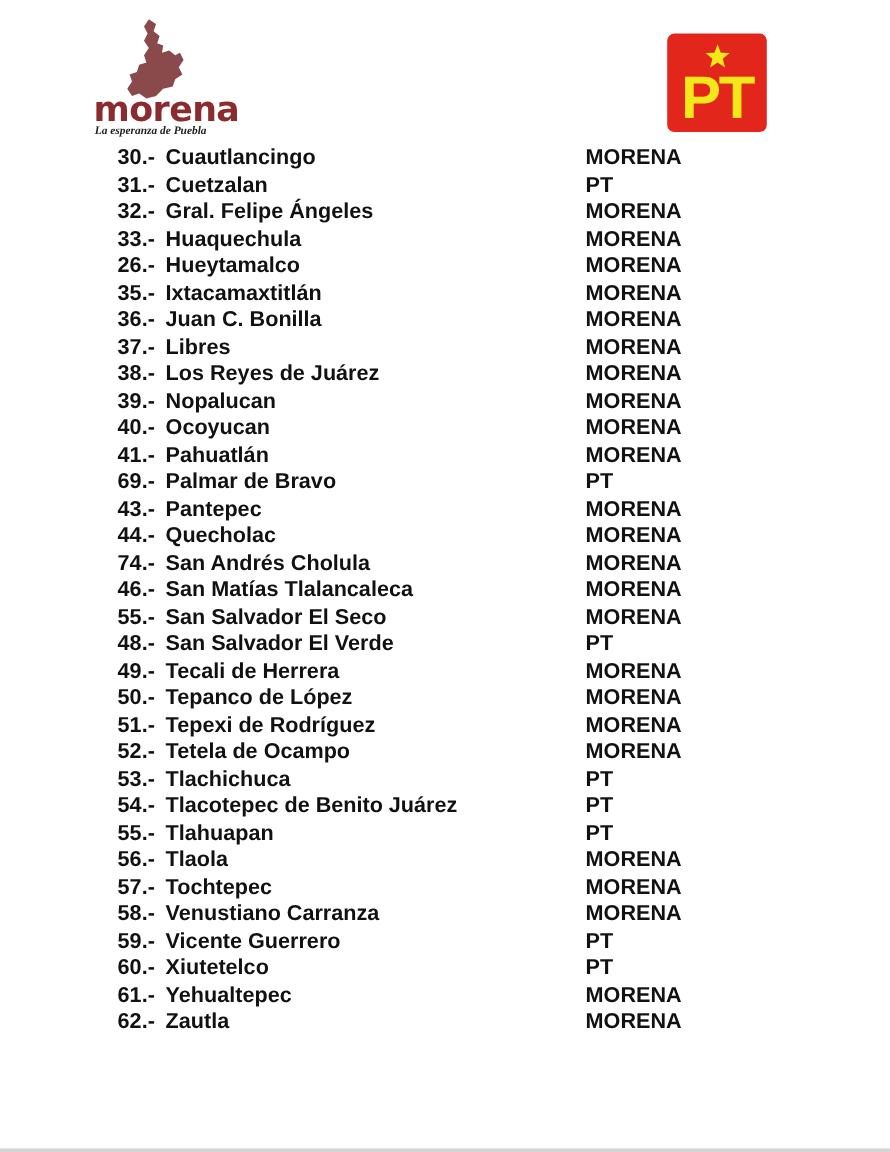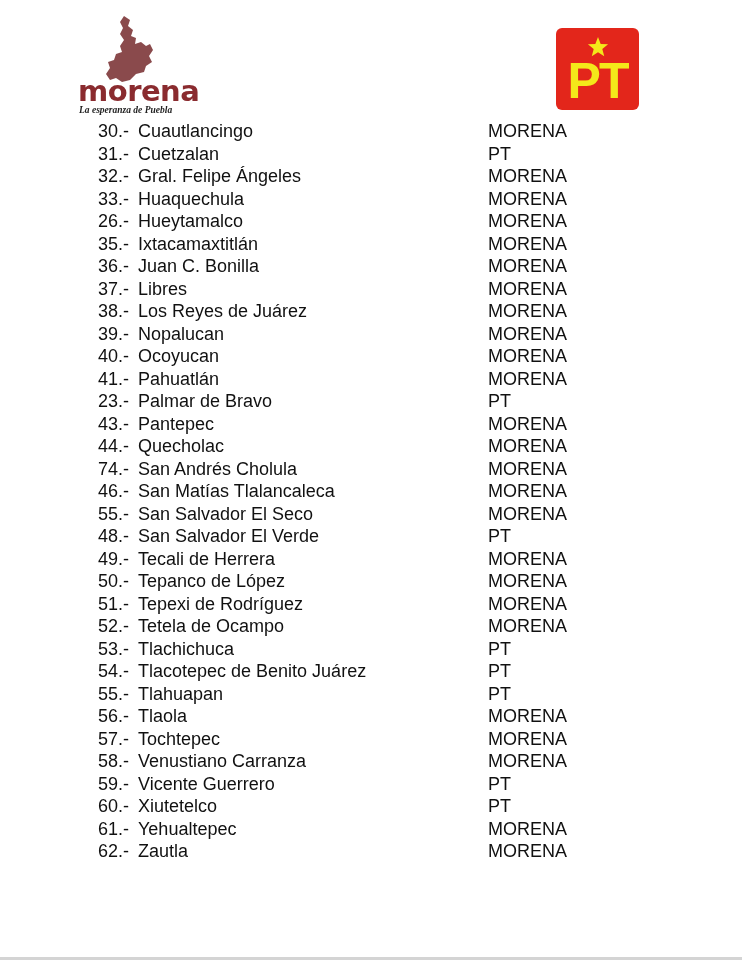--- a/index.html
+++ b/index.html
@@ -22,21 +22,21 @@
     .pt-logo {
       position: absolute; left: 556px; top: 28px; width: 83px; height: 82px;
       background: #e3261b; border-radius: 6px;
     }
     .pt-star { position: absolute; left: 31px; top: 8px; width: 22px; height: 22px; }
     .pt-text {
       position: absolute; left: 0; right: 0; top: 28px; text-align: center;
       font-weight: bold; font-size: 50px; line-height: 50px; color: #f4e81a;
       font-family: "Liberation Sans", sans-serif; letter-spacing: -2px;
     }
-    .list { position: absolute; left: 98px; top: 120px; width: 520px; }
+    .list { position: absolute; left: 98px; top: 120px; width: 520px; font-weight: bold; }
     .row { position: relative; height: 22.5px; font-size: 18px; line-height: 22px; white-space: nowrap; }
     .num { position: absolute; left: 0; }
     .name { position: absolute; left: 40px; }
     .party { position: absolute; left: 390px; }
     .bottom-line {
       position: absolute; left: 0; right: 0; bottom: 0; height: 3px; background: #d4d4d4;
     }
   </style>
 </head>
 <body>
@@ -111,21 +111,21 @@
       <span class="num">40.-</span>
       <span class="name">Ocoyucan</span>
       <span class="party">MORENA</span>
     </div>
     <div class="row">
       <span class="num">41.-</span>
       <span class="name">Pahuatlán</span>
       <span class="party">MORENA</span>
     </div>
     <div class="row">
-      <span class="num">23.-</span>
+      <span class="num">69.-</span>
       <span class="name">Palmar de Bravo</span>
       <span class="party">PT</span>
     </div>
     <div class="row">
       <span class="num">43.-</span>
       <span class="name">Pantepec</span>
       <span class="party">MORENA</span>
     </div>
     <div class="row">
       <span class="num">44.-</span>

